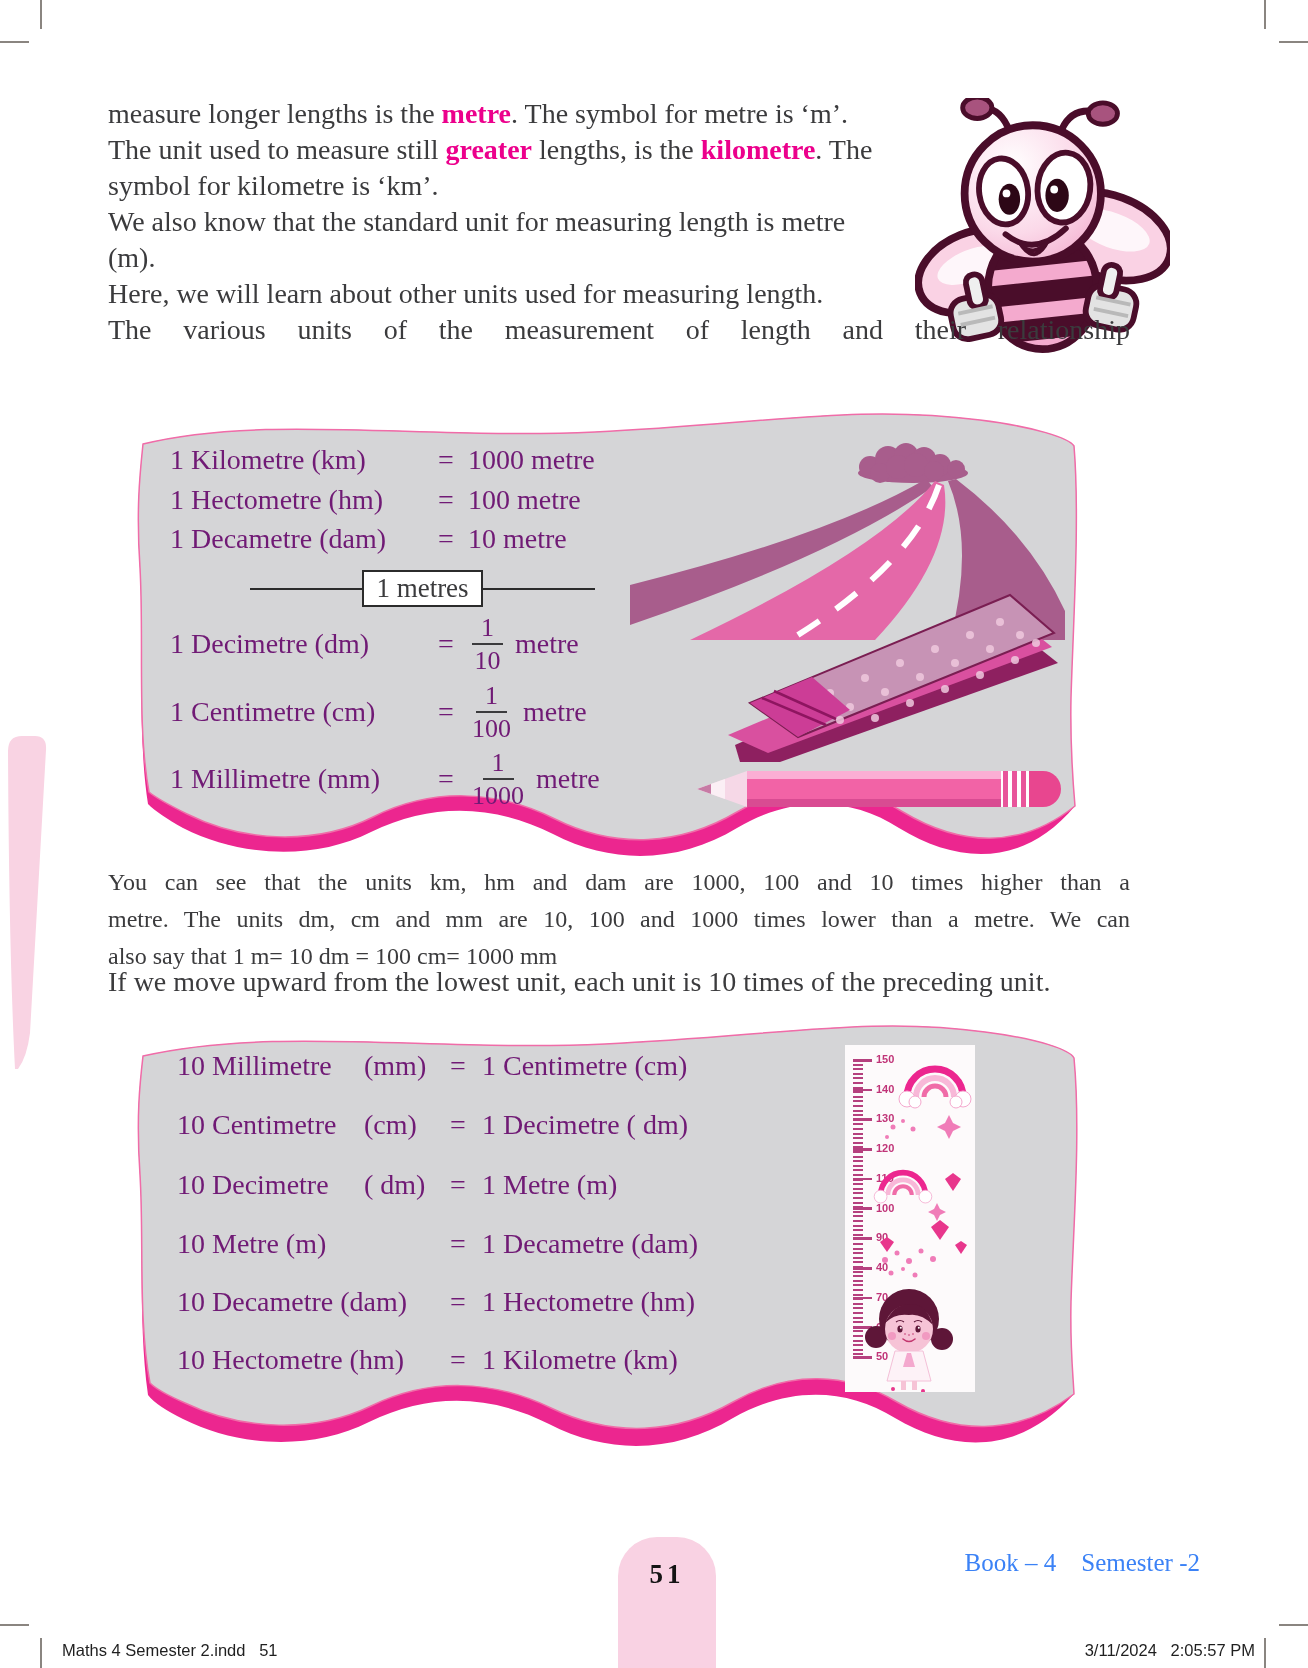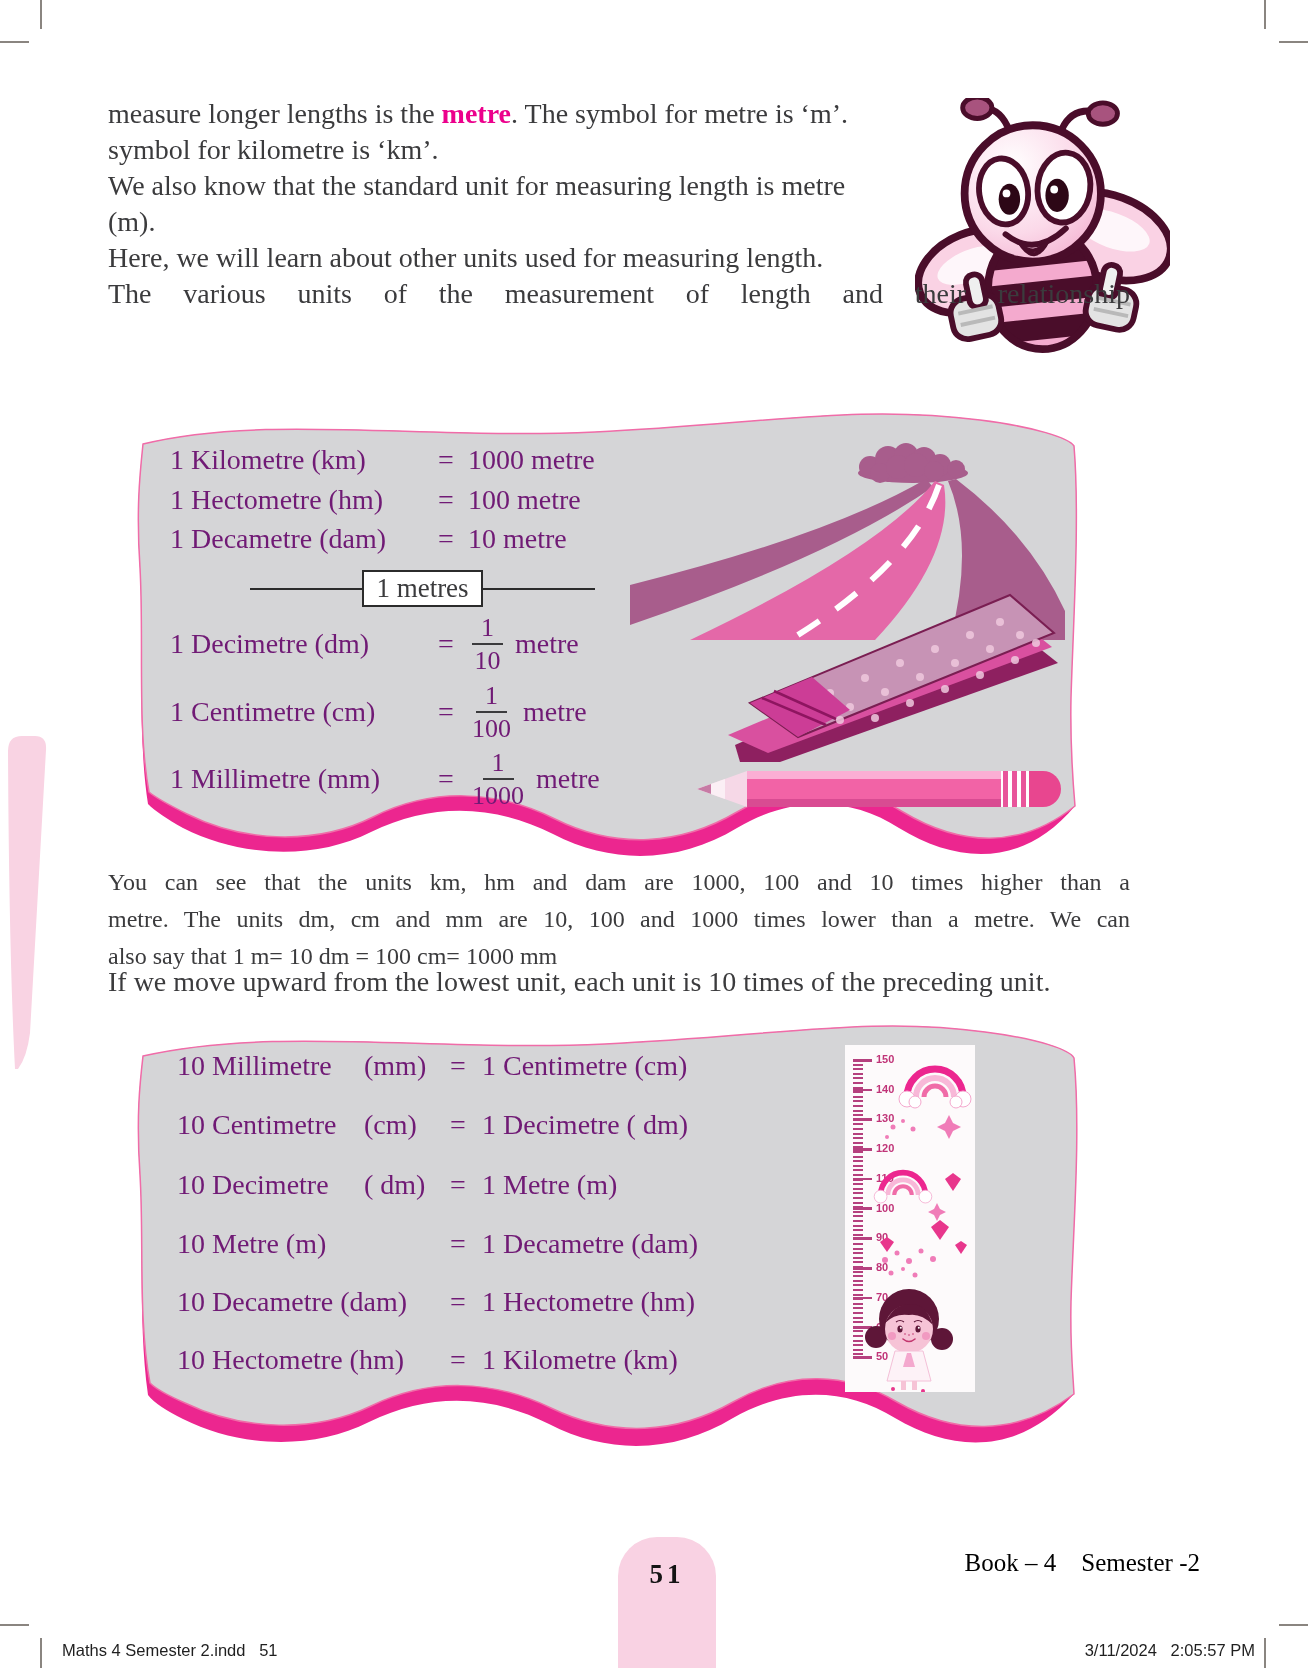--- a/index.html
+++ b/index.html
@@ -49,21 +49,21 @@
   .hc-major{position:absolute;left:8px;top:14px;width:19px;height:301px;
             background:repeating-linear-gradient(to bottom,#b5407e 0 2.6px,transparent 2.6px 29.7px);}
   .hc-label{position:absolute;left:31px;font-family:"Liberation Sans",sans-serif;
             font-size:11px;font-weight:bold;color:#c03478;}
   .hc-art{position:absolute;left:0;top:0;}
   
   .page-tab{position:absolute;left:618px;top:1537px;width:98px;height:131px;background:#f9d2e3;
             border-radius:39px 39px 0 0;text-align:center;}
   .page-tab .num{display:inline-block;margin-top:22px;font-size:27px;font-weight:bold;
                  letter-spacing:4px;color:#141414;}
-  .book-label{position:absolute;right:108px;top:1549px;font-size:25px;color:#000000;white-space:pre;}
+  .book-label{position:absolute;right:108px;top:1549px;font-size:25px;color:#3b82f6;white-space:pre;}
   .print-info{position:absolute;top:1641px;font-family:"Liberation Sans",sans-serif;
               font-size:16.5px;color:#1f1f1f;white-space:pre;}
   .pi-left{left:62px;} .pi-right{right:53px;}
 </style>
 </head>
 <body>
 
 <div class="page">
 
   <div class="crop" style="left:40px;top:0;width:2px;height:29px"></div>
@@ -130,20 +130,21 @@
     </g>
     <g transform="rotate(12 200 212)">
       <rect x="176" y="194" width="50" height="42" rx="15" fill="#e3e3e3" stroke="#4a0d2a" stroke-width="6"></rect>
       <rect x="186" y="172" width="17" height="34" rx="8" fill="#efefef" stroke="#4a0d2a" stroke-width="6"></rect>
       <path d="M184,208 h36 M184,220 h36" stroke="#b9b9b9" stroke-width="4"></path>
     </g>
   </svg>
 
   <div class="intro">
     <span class="tline"><span>measure longer lengths is the </span><span class="mg">metre</span><span>. The symbol for metre is ‘m’.</span></span>
+    <span class="tline"><span>The unit used to measure still </span><span class="mg">greater</span><span> lengths, is the </span><span class="mg">kilometre</span><span>. The</span></span>
     <span class="tline">symbol for kilometre is ‘km’.</span>
     <span class="tline">We also know that the standard unit for measuring length is metre</span>
     <span class="tline">(m).</span>
     <span class="tline">Here, we will learn about other units used for measuring length.</span>
     <span class="tline just">The various units of the measurement of length and their relationship</span>
   </div>
 
   <div class="gbox" style="top:398px;height:480px">
     <svg class="shape" width="965" height="480" viewBox="0 0 965 480">
       <path d="M18,46 C140,16 300,42 470,34 C640,26 730,6 855,22 C910,29 944,40 949,48
@@ -347,21 +348,21 @@
     <div class="height-chart">
       <div class="hc-minor"></div>
       <div class="hc-major"></div>
       <span class="hc-label" style="top:8px">150</span>
       <span class="hc-label" style="top:38px">140</span>
       <span class="hc-label" style="top:67px">130</span>
       <span class="hc-label" style="top:97px">120</span>
       <span class="hc-label" style="top:127px">110</span>
       <span class="hc-label" style="top:157px">100</span>
       <span class="hc-label" style="top:186px">90</span>
-      <span class="hc-label" style="top:216px">80</span>
+      <span class="hc-label" style="top:216px">40</span>
       <span class="hc-label" style="top:246px">70</span>
       <span class="hc-label" style="top:276px">60</span>
       <span class="hc-label" style="top:305px">50</span>
       <svg class="hc-art" width="130" height="347" viewBox="0 0 130 347">
 
         <g transform="translate(90,52)">
           <path d="M-28,0 A28,28 0 0 1 28,0" fill="none" stroke="#ec268f" stroke-width="7"></path>
           <path d="M-19,0 A19,19 0 0 1 19,0" fill="none" stroke="#f8b8d8" stroke-width="6"></path>
           <path d="M-11,0 A11,11 0 0 1 11,0" fill="none" stroke="#f06ca8" stroke-width="5"></path>
           <circle cx="-28" cy="2" r="8" fill="#ffffff" stroke="#f4a8ce"></circle>

